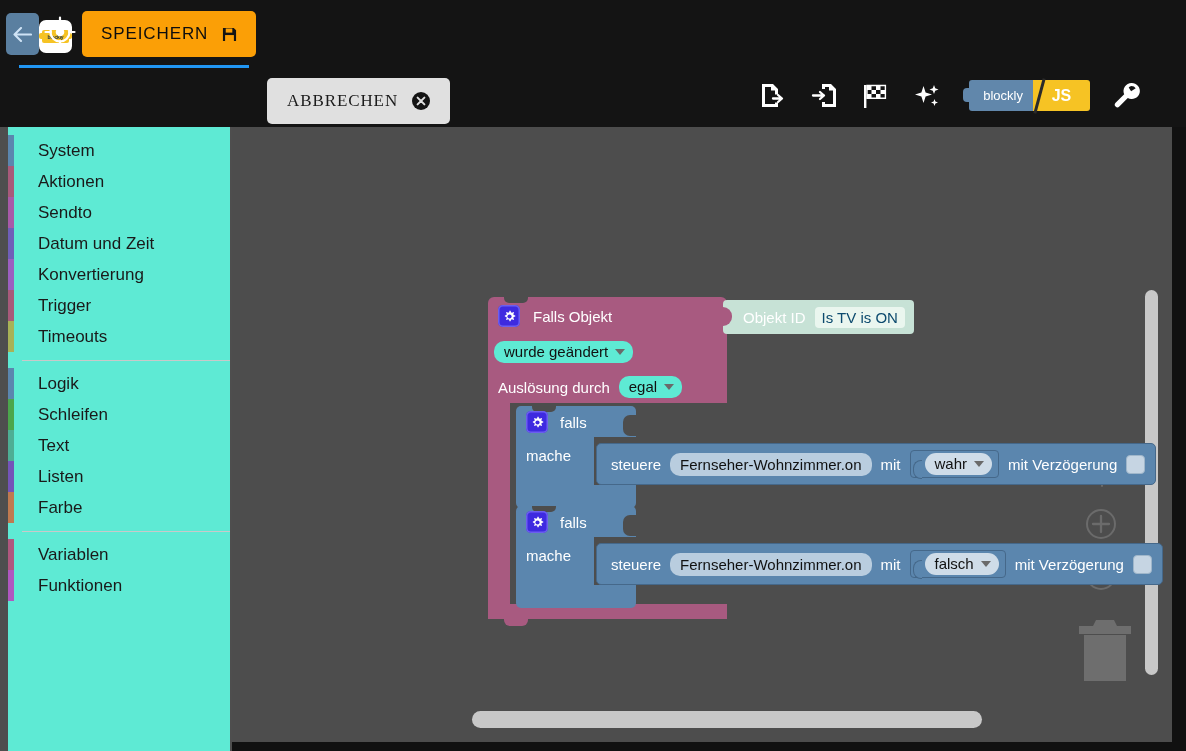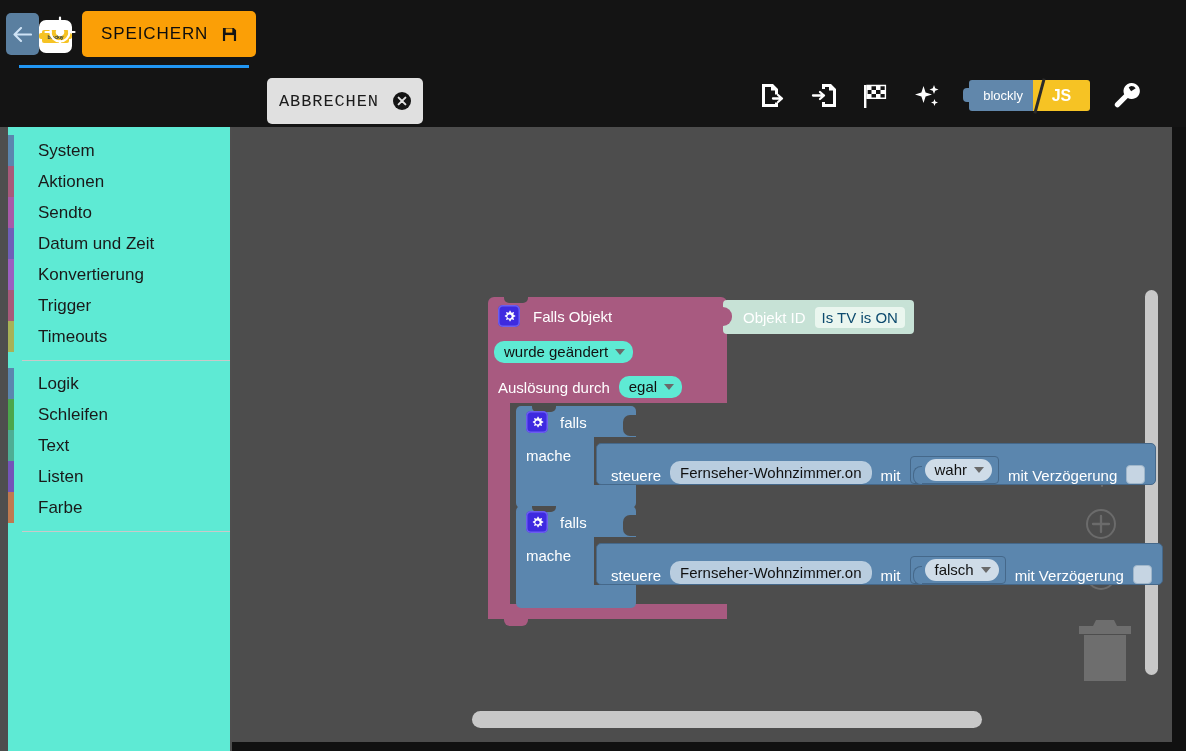--- a/index.html
+++ b/index.html
@@ -63,24 +63,24 @@
     position: absolute; left: 43px; top: 15px; width: 34px; height: 34px;
     cursor: pointer;
   }
   .btn-save {
     position: absolute; left: 82px; top: 11px; height: 46px; padding: 0 19px;
     background: #fb9f06; border: none; border-radius: 5px; color: #0e0e0e;
     font-size: 17px; letter-spacing: 0.9px; display: flex; align-items: center;
     gap: 14px; cursor: pointer; font-family: "Liberation Sans", sans-serif;
   }
   .btn-cancel {
-    position: absolute; left: 267px; top: 78px; height: 46px; padding: 0 12px;
+    position: absolute; left: 267px; top: 78px; height: 46px; padding: 0 20px;
     background: #e0e0e0; border: none; border-radius: 5px; color: #1b1b1b;
     font-size: 17px; letter-spacing: 0.9px; display: flex; align-items: center;
-    gap: 14px; cursor: pointer; font-family: Liberation Mono, monospace;
+    gap: 14px; cursor: pointer; font-family: Liberation Serif, serif;
   }
   .save-disk { width: 15px; height: 15px; display: block; }
   .cancel-x { width: 18px; height: 18px; display: block; }
 
   .tool-icons { position: absolute; right: 44px; top: 80px; display: flex; align-items: center; gap: 22px; }
   .tool-icons .ti { width: 30px; height: 30px; cursor: pointer; display: flex; align-items: center; justify-content: center; }
   .blockly-js {
     position: relative; height: 31px; display: flex; align-items: stretch;
     cursor: pointer; margin-left: 4px;
   }
@@ -210,21 +210,21 @@
     border-radius: 0 0 5px 5px;
   }
   .blue-tab {
     position: absolute; width: 13px; height: 21px; background: #4d4d4d;
     border-radius: 7px 0 0 7px;
   }
   .blue-innercut { position: absolute; background: #4d4d4d; }
 
   .steuere {
     position: absolute; height: 42px; background: #5b86ae; border-radius: 5px;
-    display: flex; align-items: flex-end; gap: 9px; padding: 0 10px 0 14px;
+    display: flex; align-items: center; gap: 9px; padding: 0 10px 0 14px;
     border: 1px solid #45688a;
   }
   .st-field {
     background: #b9cddf; border-radius: 10px; padding: 3px 10px; font-size: 15px;
     color: #111; white-space: nowrap;
   }
   .bool-shell {
     display: flex; align-items: center; position: relative;
     border: 1px solid #45688a; border-radius: 4px; padding: 3px 6px 3px 14px;
     background: #5b86ae; height: 28px;
@@ -394,20 +394,30 @@
         <span class="lbl">Listen</span>
       </div>
       <div class="cat">
         <span class="swatch" style="background:#bf7a50"></span>
         <span class="lbl">Farbe</span>
       </div>
     </div>
 
     <div class="cat-sep"></div>
 
+    <div>
+      <div class="cat">
+        <span class="swatch" style="background:#b0577e"></span>
+        <span class="lbl">Variablen</span>
+      </div>
+      <div class="cat">
+        <span class="swatch" style="background:#b057c0"></span>
+        <span class="lbl">Funktionen</span>
+      </div>
+    </div>
   </div>
 
   <div class="workspace">
     <div class="ws-scroll-v"></div>
     <div class="ws-scroll-h"></div>
 
     <div class="ws-ctrl ws-center">
       <svg width="34" height="34" viewBox="0 0 34 34">
         <circle cx="17" cy="17" r="10" fill="none" stroke="#6b6b6b" stroke-width="2"></circle>
         <circle cx="17" cy="17" r="4" fill="#6b6b6b"></circle>

